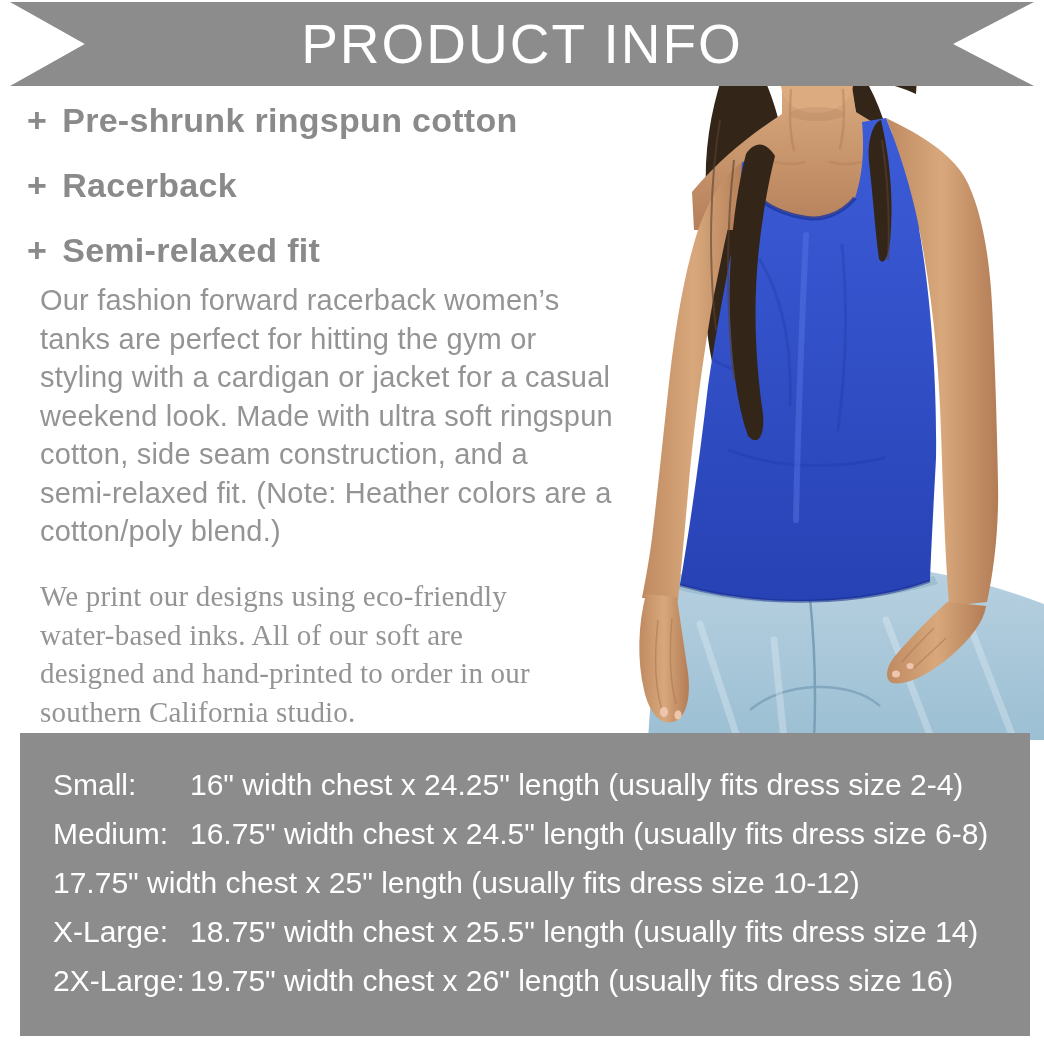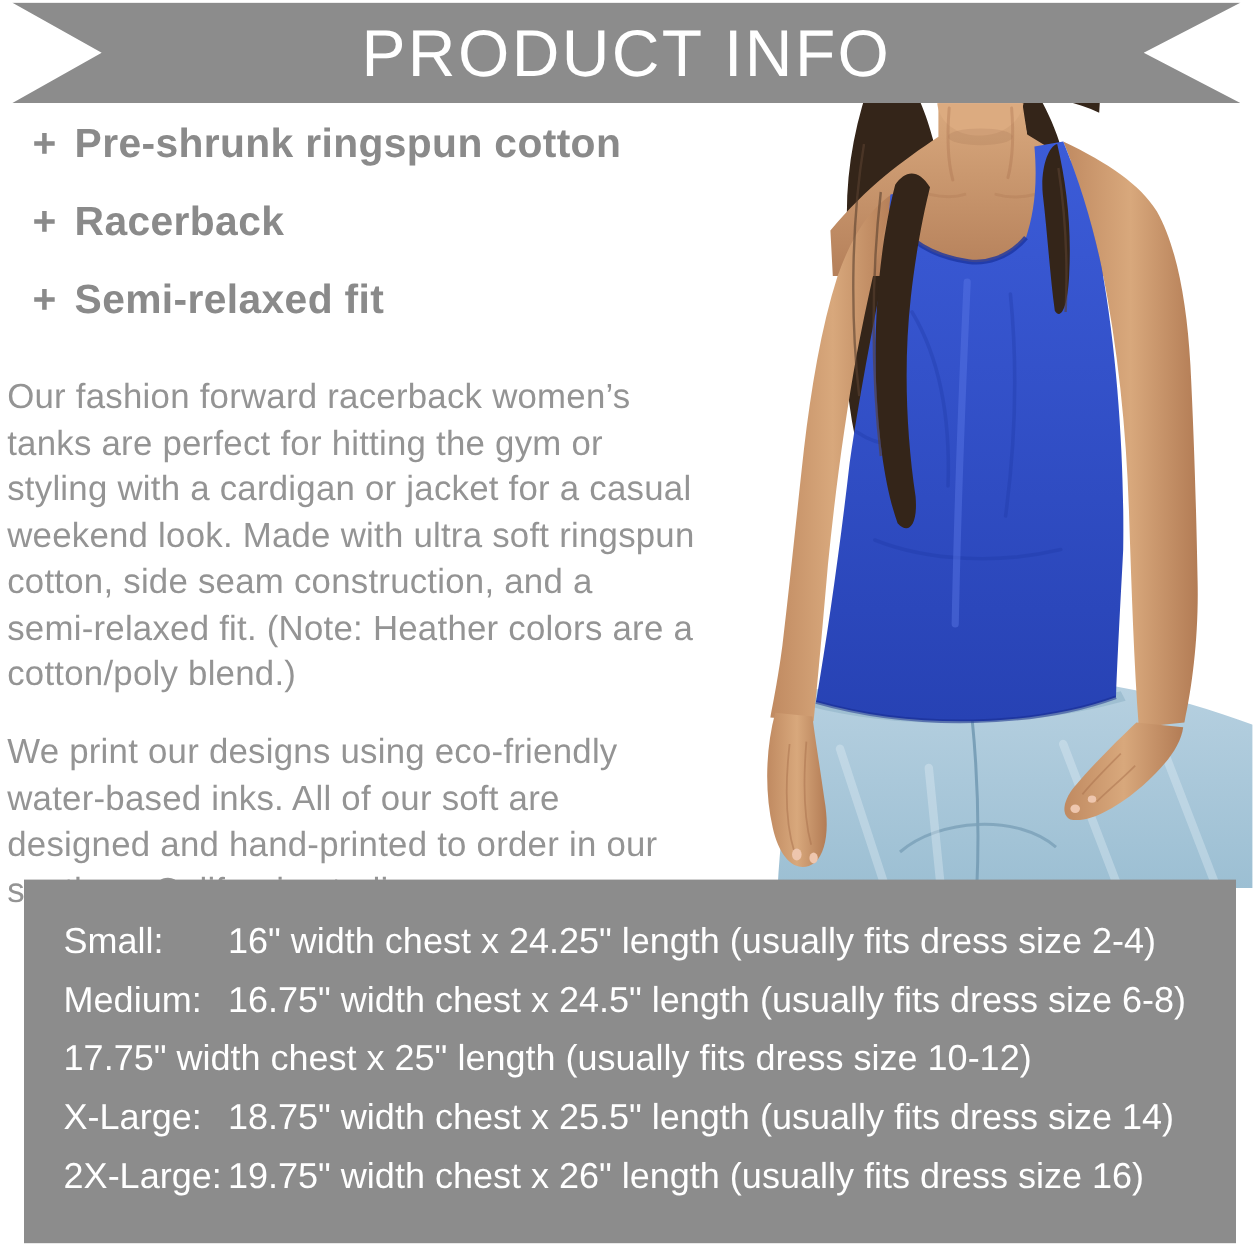--- a/index.html
+++ b/index.html
@@ -21,26 +21,26 @@
   }
 
   
   .features{position:absolute;left:27px;top:100px;z-index:15;}
   .feature-item{
     display:flex;gap:15px;align-items:baseline;
     color:#8a8a8a;font-size:34px;font-weight:bold;letter-spacing:.3px;
     line-height:41px;margin-bottom:24px;white-space:nowrap;
   }
   .para{
-    position:absolute;left:6px;z-index:15;
-    color:#949494;font-size:29px;line-height:38.5px;letter-spacing:.2px;margin-top:31px;
+    position:absolute;left:40px;z-index:15;
+    color:#949494;font-size:29px;line-height:38.5px;letter-spacing:.2px;
   }
   .para div{white-space:nowrap;}
   #para1{top:281px;}
-  #para2{top:577px;}
+  #para2{top:577px;font-family:Liberation Serif, serif;}
 
   
   .model{position:absolute;left:634px;top:60px;width:410px;height:680px;z-index:10;}
 
   
   .size-box{
     position:absolute;left:20px;top:733px;width:1010px;height:303px;
     background:#8c8c8c;z-index:20;
     padding:27px 4px 0 33px;box-sizing:border-box;
   }

